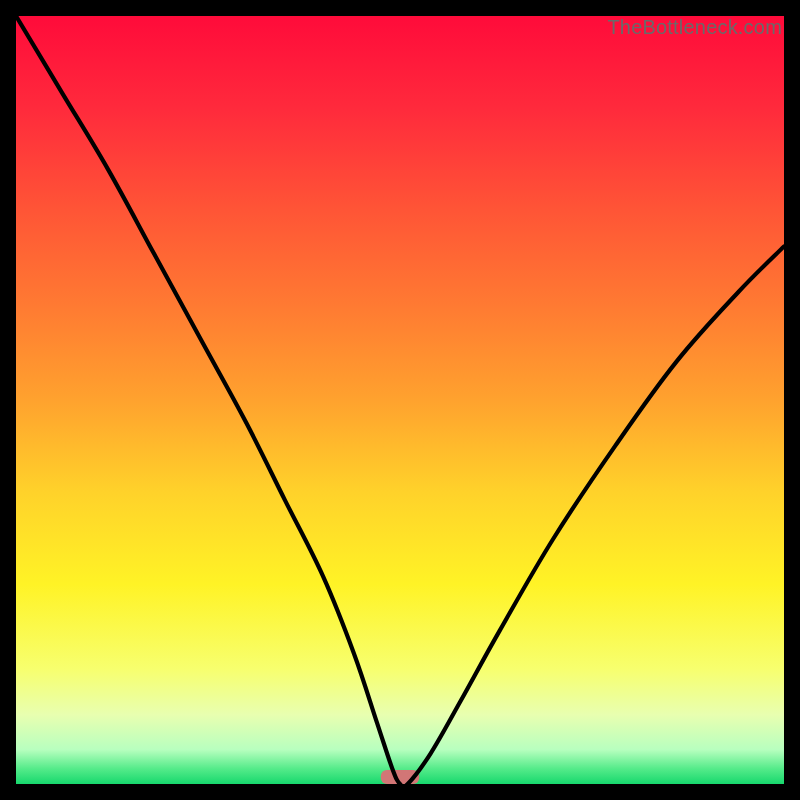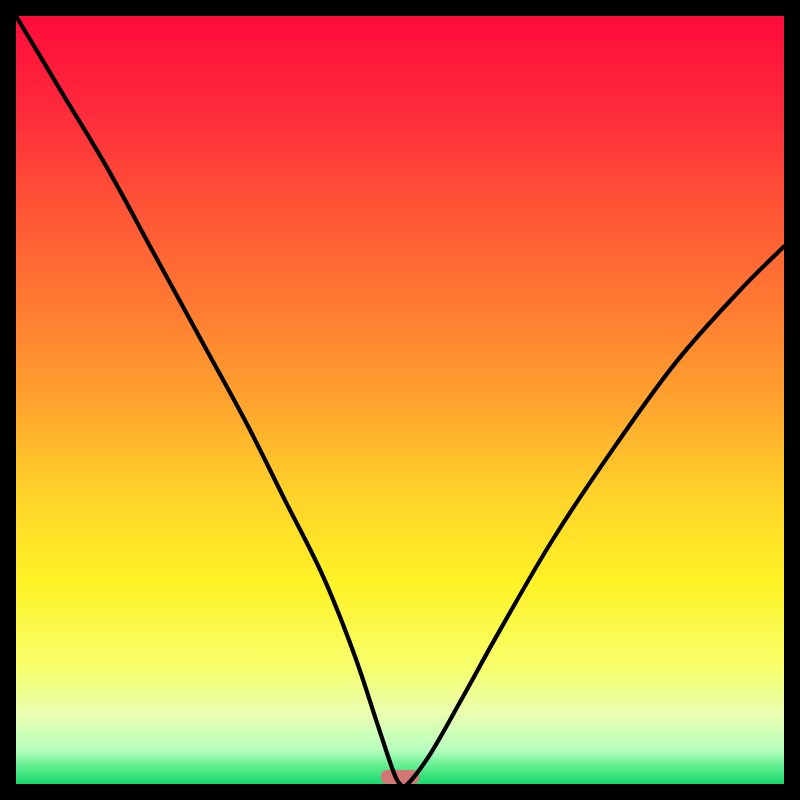--- a/index.html
+++ b/index.html
@@ -30,20 +30,21 @@
     z-index: 50;
   }
   svg {
     display: block;
   }
 </style>
 </head>
 <body>
 
 <div class="frame">
+  <div class="watermark">TheBottleneck.com</div>
   <svg id="chart-svg" width="768" height="768" viewBox="0 0 768 768" preserveAspectRatio="none">
     <defs>
       <linearGradient id="bg-grad" x1="0" y1="0" x2="0" y2="1">
           <stop offset="0%" stop-color="#ff0b3a"></stop>
           <stop offset="12%" stop-color="#ff2a3c"></stop>
           <stop offset="25%" stop-color="#ff5436"></stop>
           <stop offset="38%" stop-color="#ff7b32"></stop>
           <stop offset="50%" stop-color="#ffa22e"></stop>
           <stop offset="62%" stop-color="#ffd22a"></stop>
           <stop offset="74%" stop-color="#fff326"></stop>

